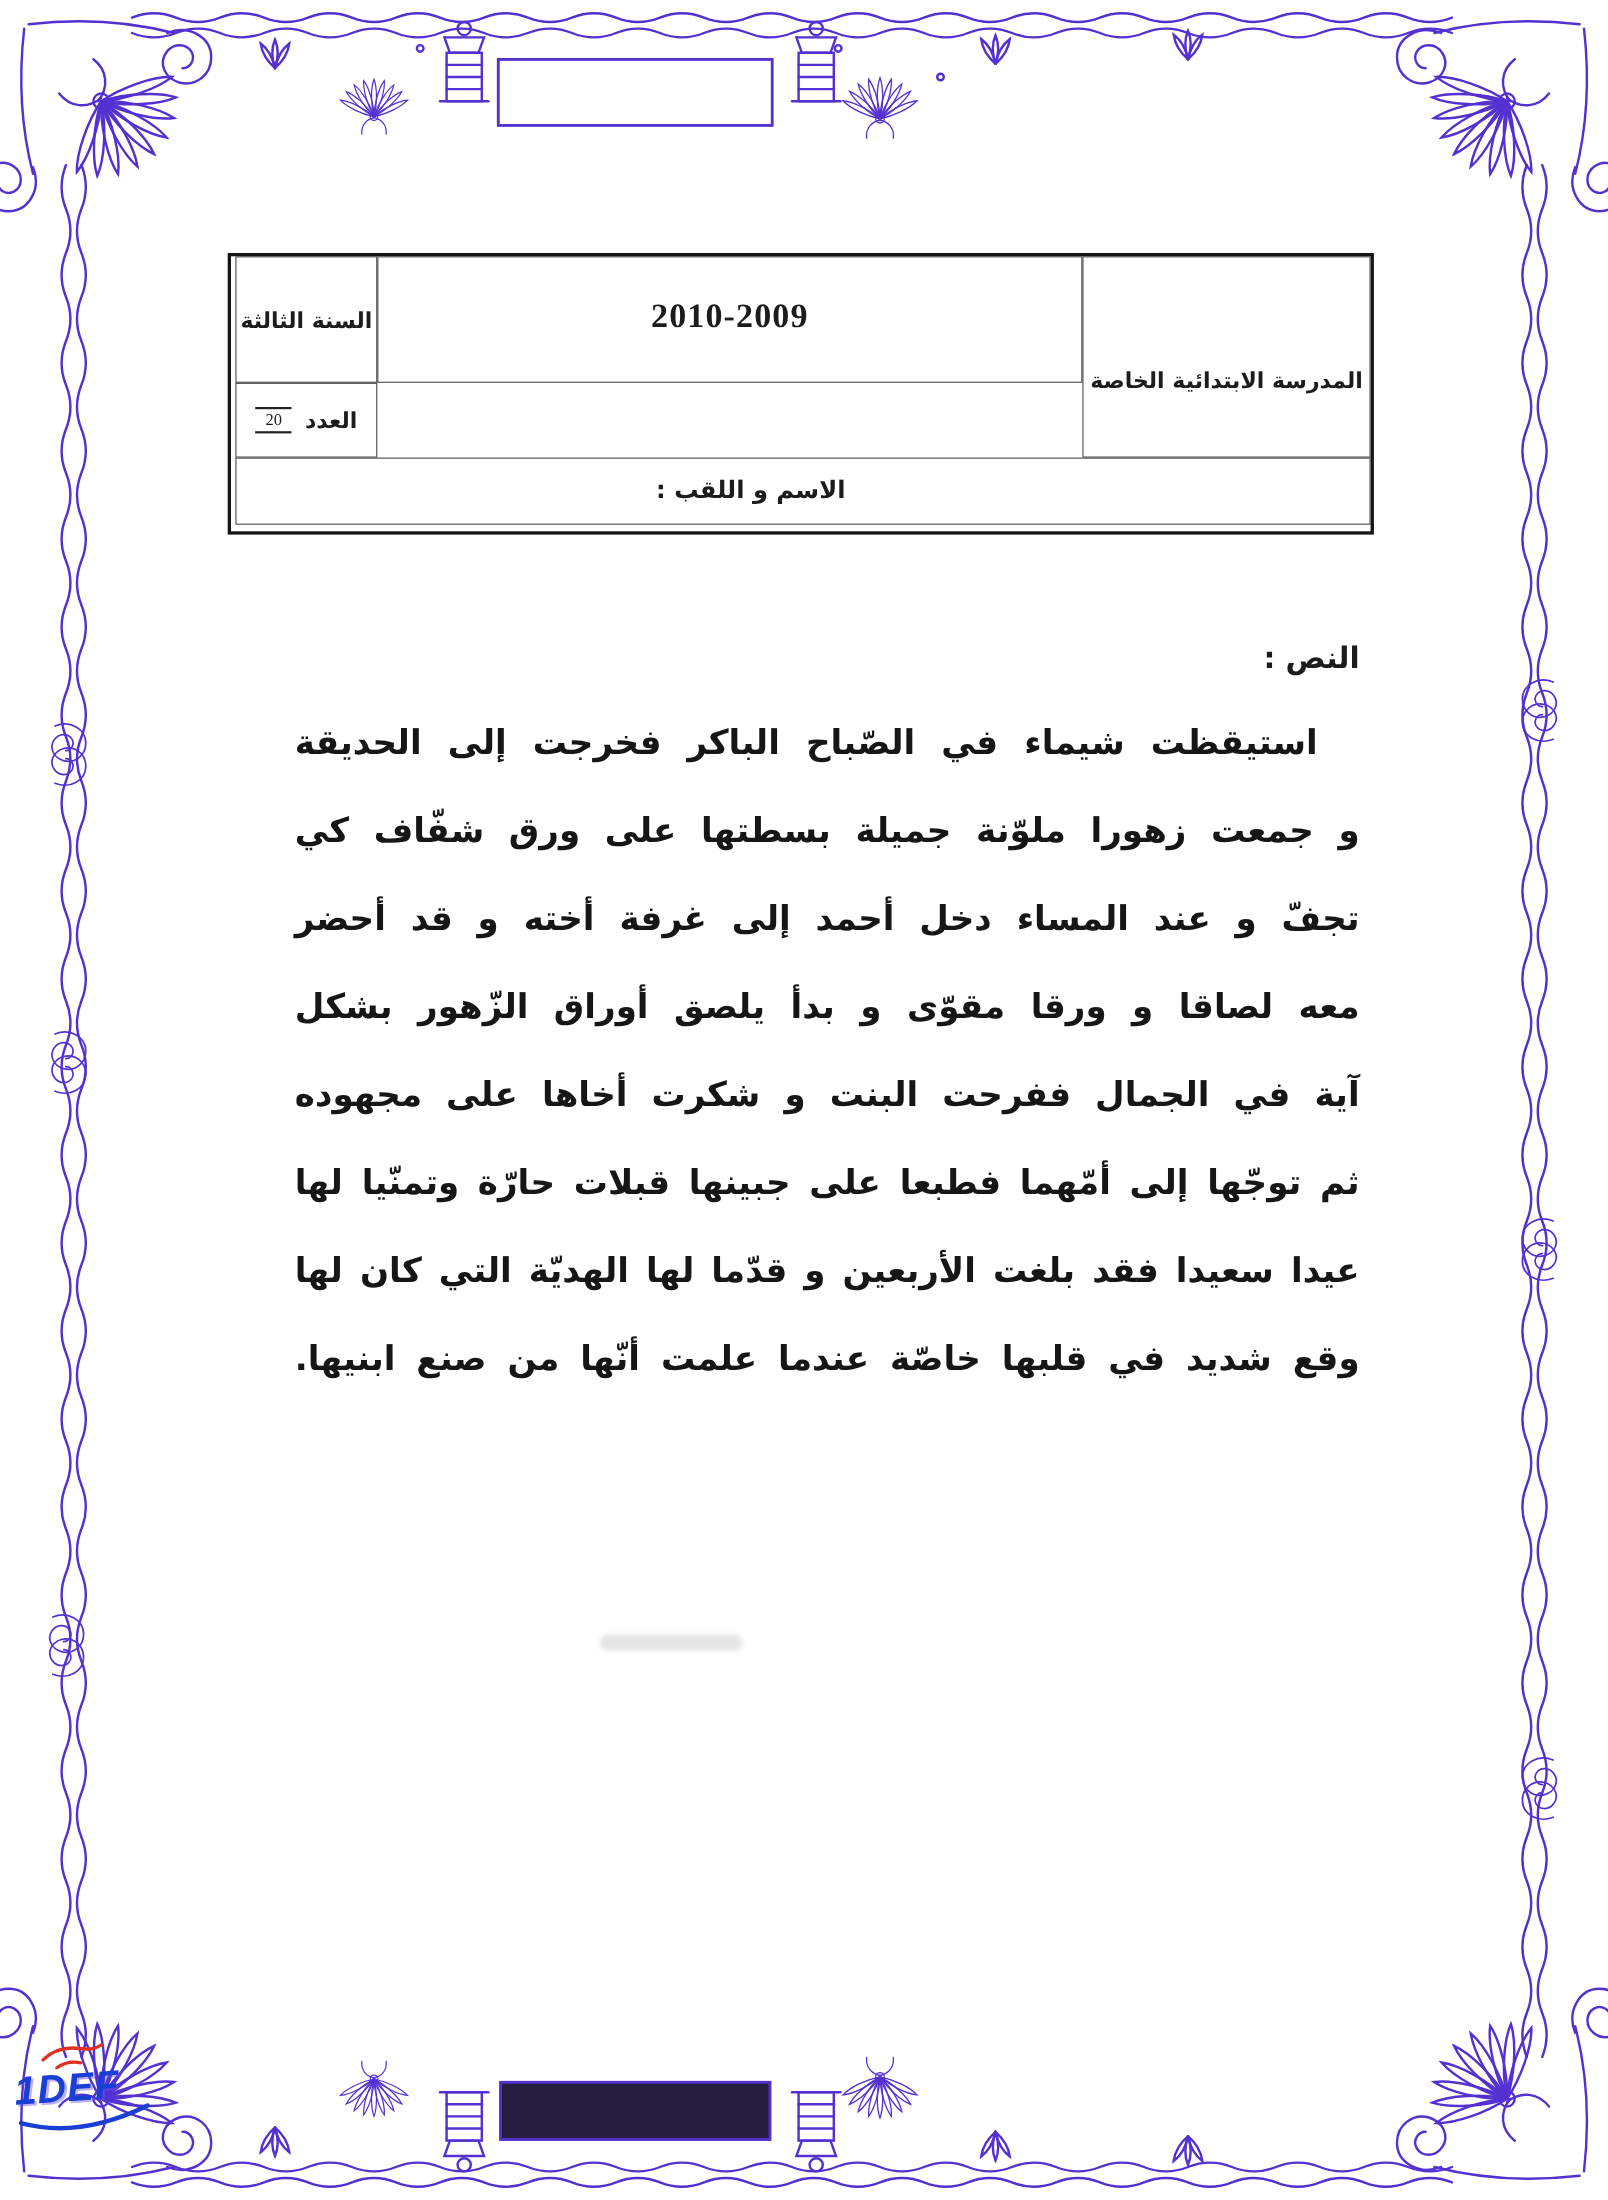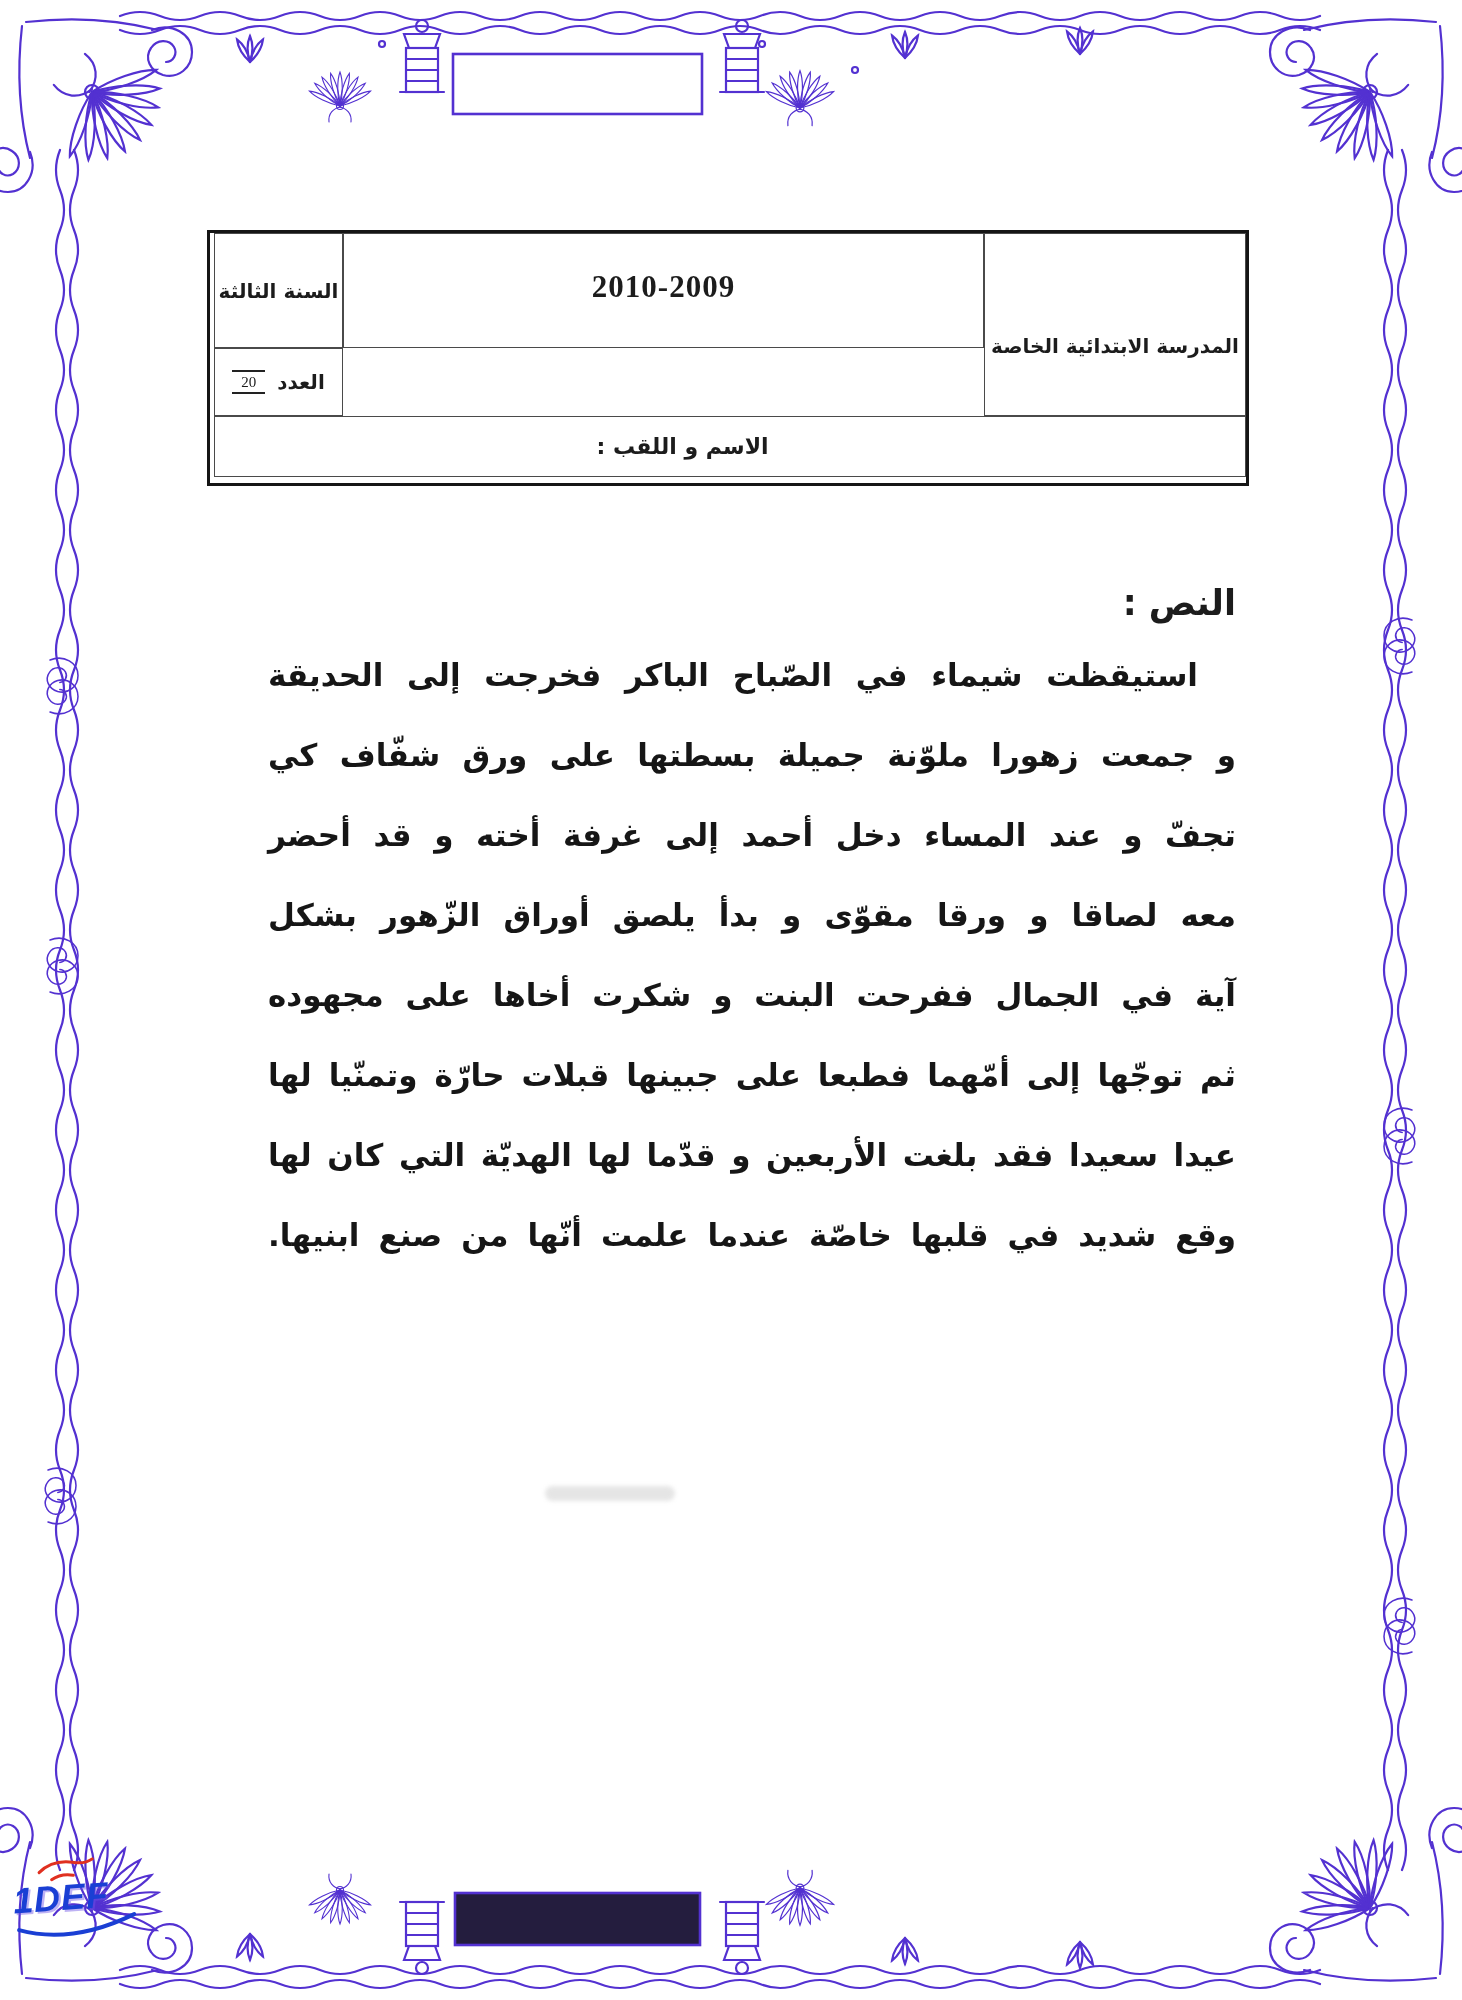--- a/index.html
+++ b/index.html
@@ -23,21 +23,21 @@
   .cell-year{grid-column:2;grid-row:1;align-items:flex-end;padding-bottom:8px;
              font-family:"Liberation Serif",serif;font-size:31px;letter-spacing:1px;direction:ltr;}
   .cell-yearlabel{grid-column:3;grid-row:1;font-size:20px;text-align:center;}
   .cell-subject{grid-column:2;grid-row:2;font-size:21px;}
   .cell-number{grid-column:3;grid-row:2;gap:12px;font-size:20px;}
   .fraction{display:inline-block;border-top:2px solid #222;border-bottom:2px solid #222;
             padding:0 9px;font-family:"Liberation Serif",serif;font-size:15px;font-weight:400;line-height:20px;}
   .cell-name{grid-column:1/4;grid-row:3;justify-content:flex-start;padding-right:95px;font-size:22px;}
   
   .textblock{position:absolute;left:268px;top:583px;width:968px;direction:rtl;}
-  .text-heading{text-align:right;font-size:35px;font-weight:700;height:52px;padding-left:4px;}
+  .text-heading{text-align:right;font-size:27px;font-weight:700;height:52px;padding-left:4px;}
   .pline{
     font-size:31px;font-weight:700;line-height:80px;white-space:nowrap;
     text-align:justify;text-align-last:justify;color:#161616;
   }
   .pline.indent{padding-right:38px;}
   
   .smudge{position:absolute;left:545px;top:1486px;width:130px;height:15px;
           background:#bdbdbd;opacity:.38;border-radius:8px;filter:blur(2px);}
   
   .logo{position:absolute;left:8px;top:1848px;width:140px;height:130px;transform:rotate(-4deg);}

